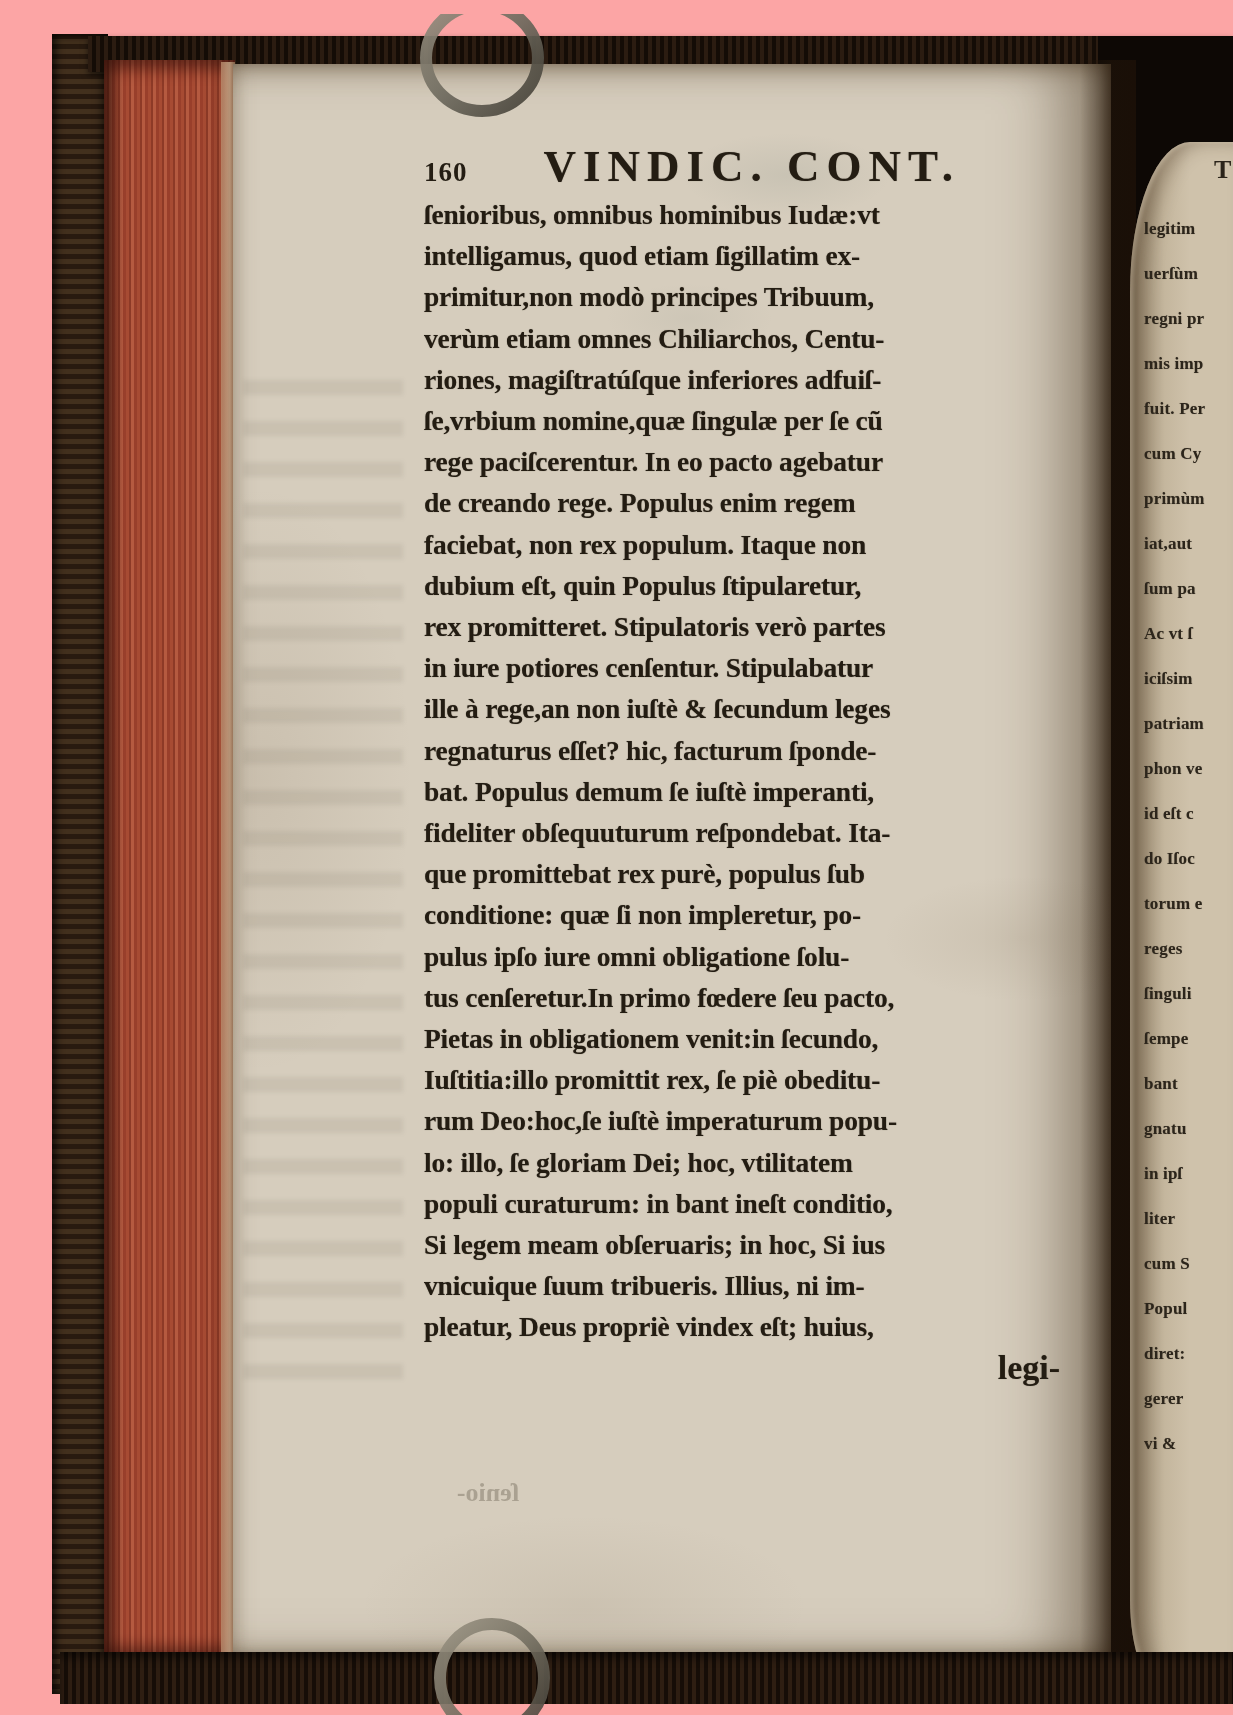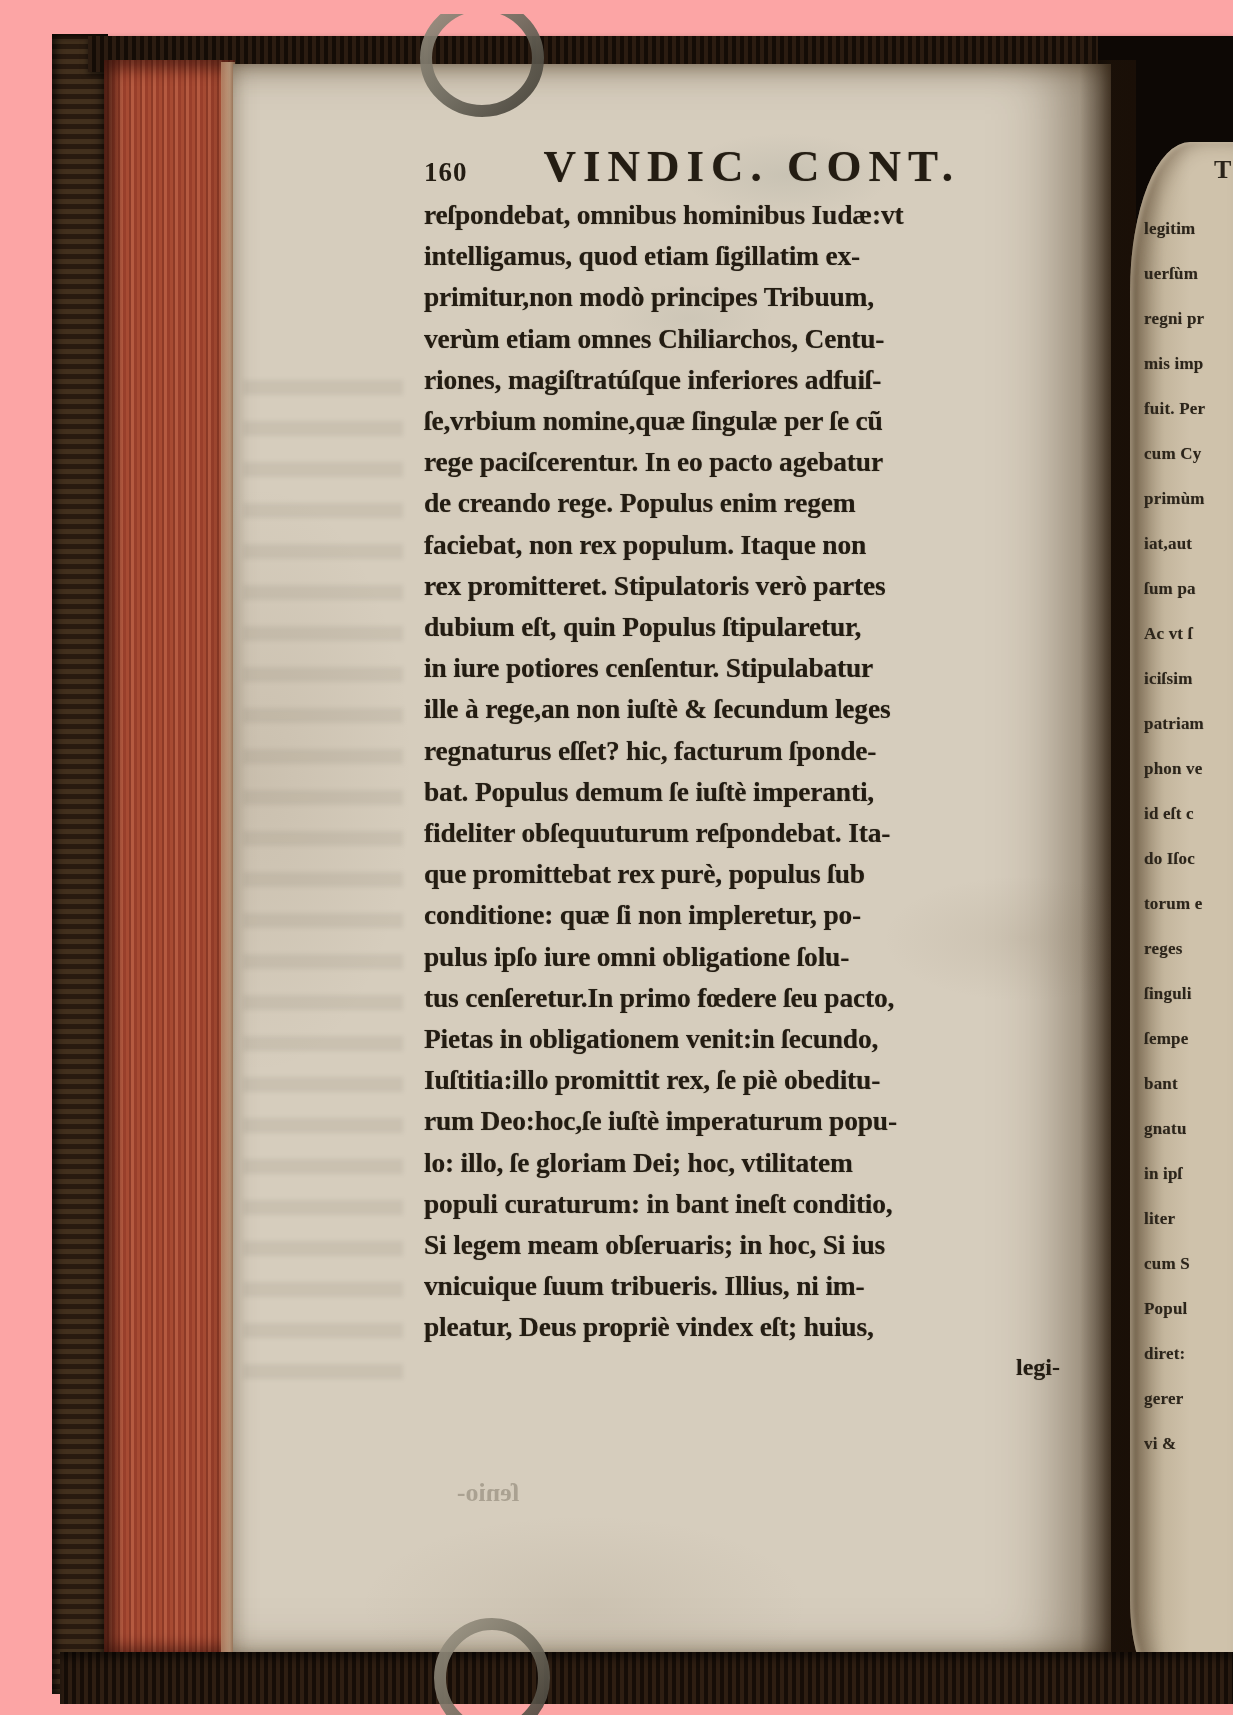--- a/index.html
+++ b/index.html
@@ -100,21 +100,21 @@
   }
   .body-text{
     position:absolute;left:424px;top:194px;width:662px;color:#231c12;
   }
   .body-text .line{
     font-size:27.5px;font-weight:700;line-height:41.2px;white-space:nowrap;
     letter-spacing:-0.2px;
     text-shadow:0 0 1px rgba(35,28,18,.45);
   }
   .catchword-row{
-    font-size:24px;font-weight:700;line-height:41.2px;text-align:right;
+    font-size:34px;font-weight:700;line-height:41.2px;text-align:right;
     padding-right:26px;color:#231c12;text-shadow:0 0 1px rgba(35,28,18,.45);
   }
   .bleedthrough{
     position:absolute;left:408px;top:1478px;width:160px;
     font-size:26px;font-weight:700;color:#645c4c;opacity:.38;
     transform:scaleX(-1);filter:blur(.6px);text-align:center;
   }
   
   .clip{position:absolute;pointer-events:none;}
   .clip-top{left:408px;top:14px;}
@@ -134,41 +134,41 @@
   <div class="page-main"></div>
   <div class="ghost-column"></div>
 
   <div class="header-row">
     <span class="page-num">160</span>
     <span class="running-title">VINDIC. CONT.</span>
   </div>
 
   <div class="body-text">
 
-      <div class="line">reſpondebat, omnibus hominibus Iudæ:vt</div>
+      <div class="line">ſenioribus, omnibus hominibus Iudæ:vt</div>
 
       <div class="line">intelligamus, quod etiam ſigillatim ex-</div>
 
       <div class="line">primitur,non modò principes Tribuum,</div>
 
       <div class="line">verùm etiam omnes Chiliarchos, Centu-</div>
 
       <div class="line">riones, magiſtratúſque inferiores adfuiſ-</div>
 
       <div class="line">ſe,vrbium nomine,quæ ſingulæ per ſe cũ</div>
 
       <div class="line">rege paciſcerentur.  In eo pacto agebatur</div>
 
       <div class="line">de creando rege. Populus enim regem</div>
 
       <div class="line">faciebat, non rex populum. Itaque non</div>
 
+      <div class="line">dubium eſt, quin Populus ſtipularetur,</div>
+
       <div class="line">rex promitteret.  Stipulatoris verò partes</div>
-
-      <div class="line">dubium eſt, quin Populus ſtipularetur,</div>
 
       <div class="line">in iure potiores cenſentur.  Stipulabatur</div>
 
       <div class="line">ille à rege,an non iuſtè &amp; ſecundum leges</div>
 
       <div class="line">regnaturus eſſet? hic, facturum ſponde-</div>
 
       <div class="line">bat.  Populus demum ſe iuſtè imperanti,</div>
 
       <div class="line">fideliter obſequuturum reſpondebat. Ita-</div>

